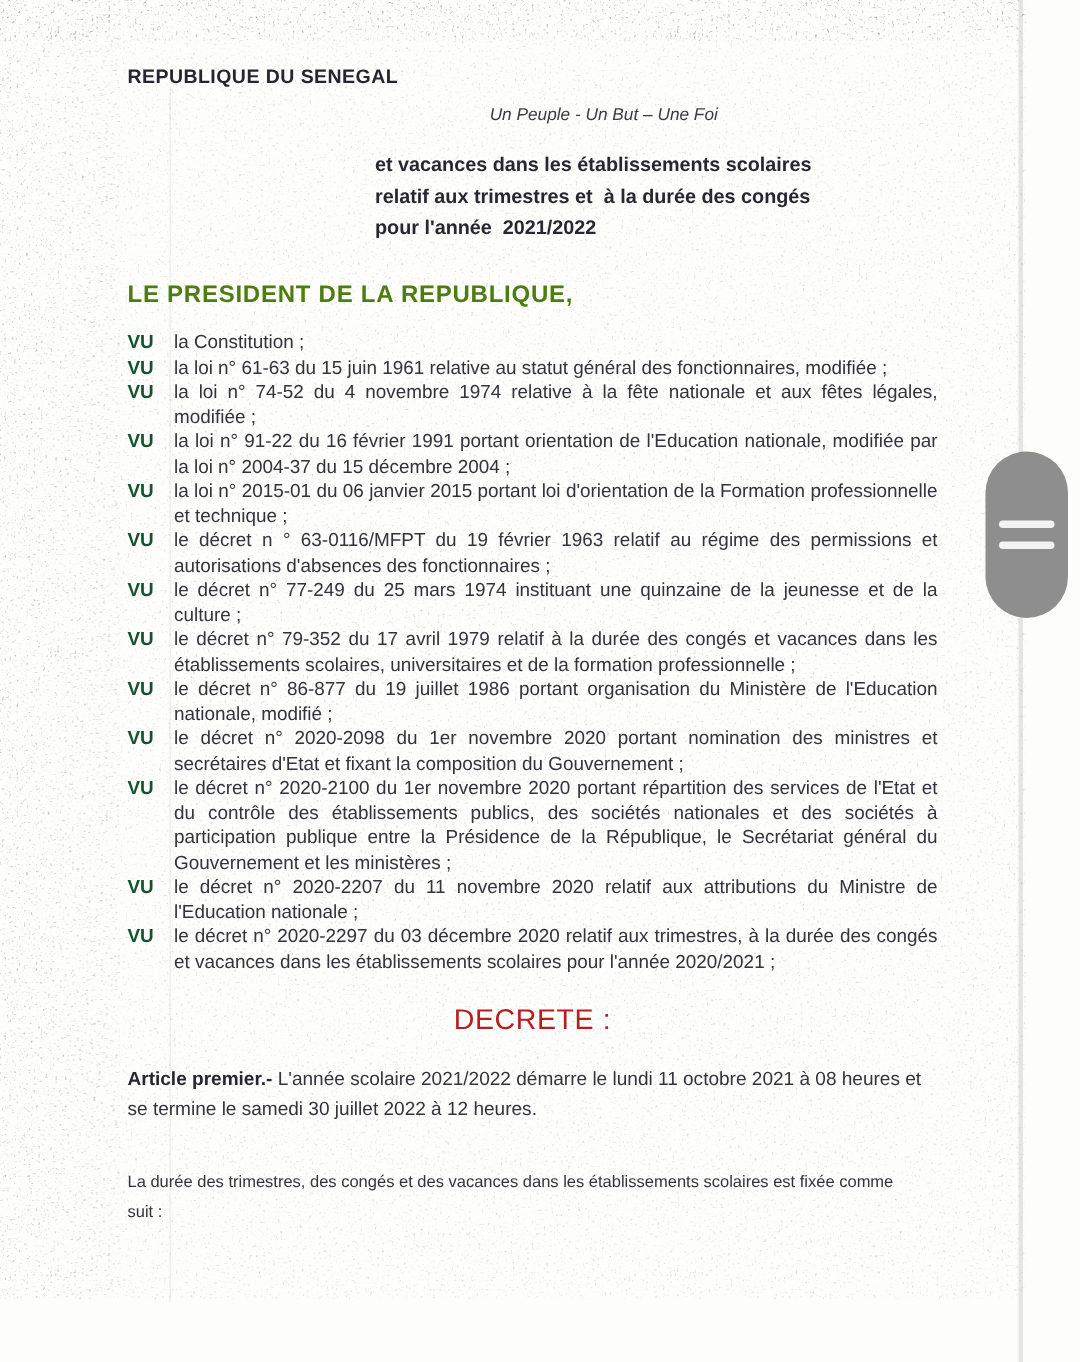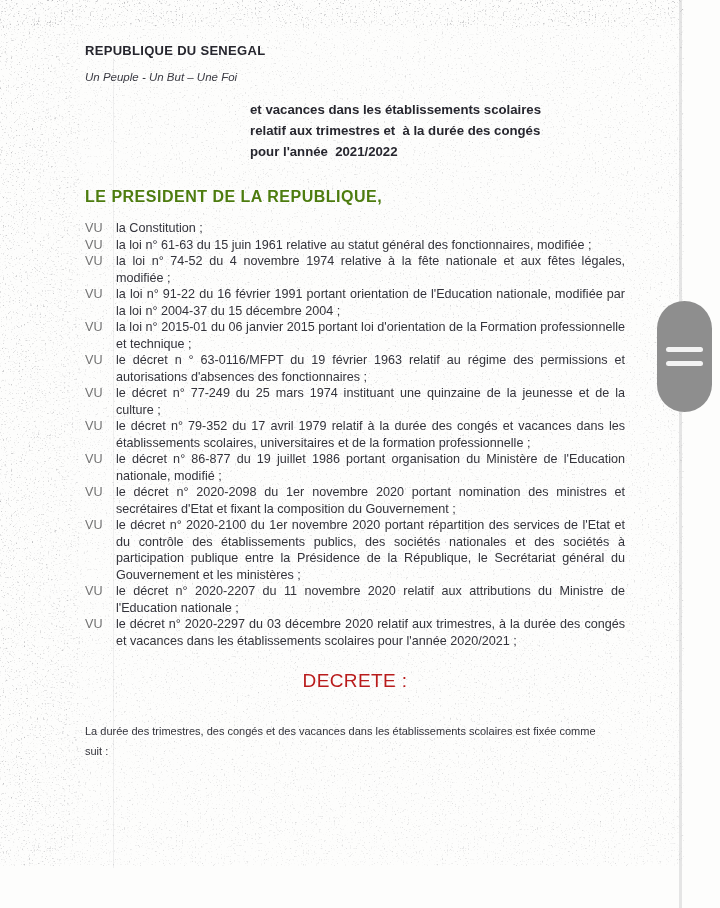--- a/index.html
+++ b/index.html
@@ -26,21 +26,21 @@
 
   
   .page { position: absolute; left: 0; top: 16px; width: 720px; height: 904px; }
 
   .country {
     margin: 27px 0 0 85px;
     font-size: 13px; font-weight: bold; letter-spacing: 0.3px; color: #26262e;
   }
   .motto {
     margin: 13px 0 0 85px;
-    font-size: 11.5px; font-style: italic; color: #3a3a42;
+    font-size: 11.5px; font-style: italic; color: #3a3a42; text-align: center;
   }
 
   .title-block {
     margin: 16px 0 0 250px; width: 414px;
     font-size: 13.2px; font-weight: bold; color: #27272f;
     line-height: 21px;
   }
   .title-line1 { display: flex; align-items: baseline; white-space: pre-wrap; }
   .decree-number {
     margin-left: 9px; position: relative; top: -3px;
@@ -52,21 +52,21 @@
   }
   .title-line { white-space: pre-wrap; }
 
   .salutation {
     margin: 26px 95px 0 85px; text-align: left;
     font-size: 16px; font-weight: bold; letter-spacing: 0.5px; color: #4d7c0f;
   }
 
   .visas { margin: 14px 95px 0 85px; }
   .visa { display: flex; font-size: 12.6px; line-height: 16.5px; }
-  .vlabel { width: 31px; flex: 0 0 31px; font-weight: normal; color: #737373; }
+  .vlabel { width: 31px; flex: 0 0 31px; font-weight: bold; color: #14532d; }
   .vtext { flex: 1; text-align: justify; text-justify: inter-word; }
 
   .decrete {
     margin: 21px 95px 0 85px; text-align: center;
     font-size: 19px; font-weight: normal; letter-spacing: 0.4px; color: #b91c1c;
   }
 
   .article {
     margin: 17px 95px 0 85px; font-size: 12.7px; line-height: 20px;
   }
@@ -170,20 +170,23 @@
         <span class="vtext">le décret n° 2020-2207 du 11 novembre 2020 relatif aux attributions du Ministre de l'Education nationale ;</span>
       </div>
       <div class="visa">
         <span class="vlabel">VU</span>
         <span class="vtext">le décret n° 2020-2297 du 03 décembre 2020 relatif aux trimestres, à la durée des congés  et vacances dans les établissements scolaires pour l'année 2020/2021 ;</span>
       </div>
     </div>
 
     <div class="decrete">DECRETE :</div>
 
+    <p class="article">
+      <span class="lead">Article premier.-</span><span> L'année scolaire 2021/2022 démarre le lundi 11 octobre 2021 à 08 heures et se termine le samedi 30 juillet 2022 à 12 heures.</span>
+    </p>
 
     <p class="closing">La durée des trimestres, des congés et des vacances dans les établissements scolaires est fixée comme suit :</p>
 
   </div>
 
   <div class="scroll-handle">
     <span class="grip">
         <i></i>
         <i></i>
       </span>

